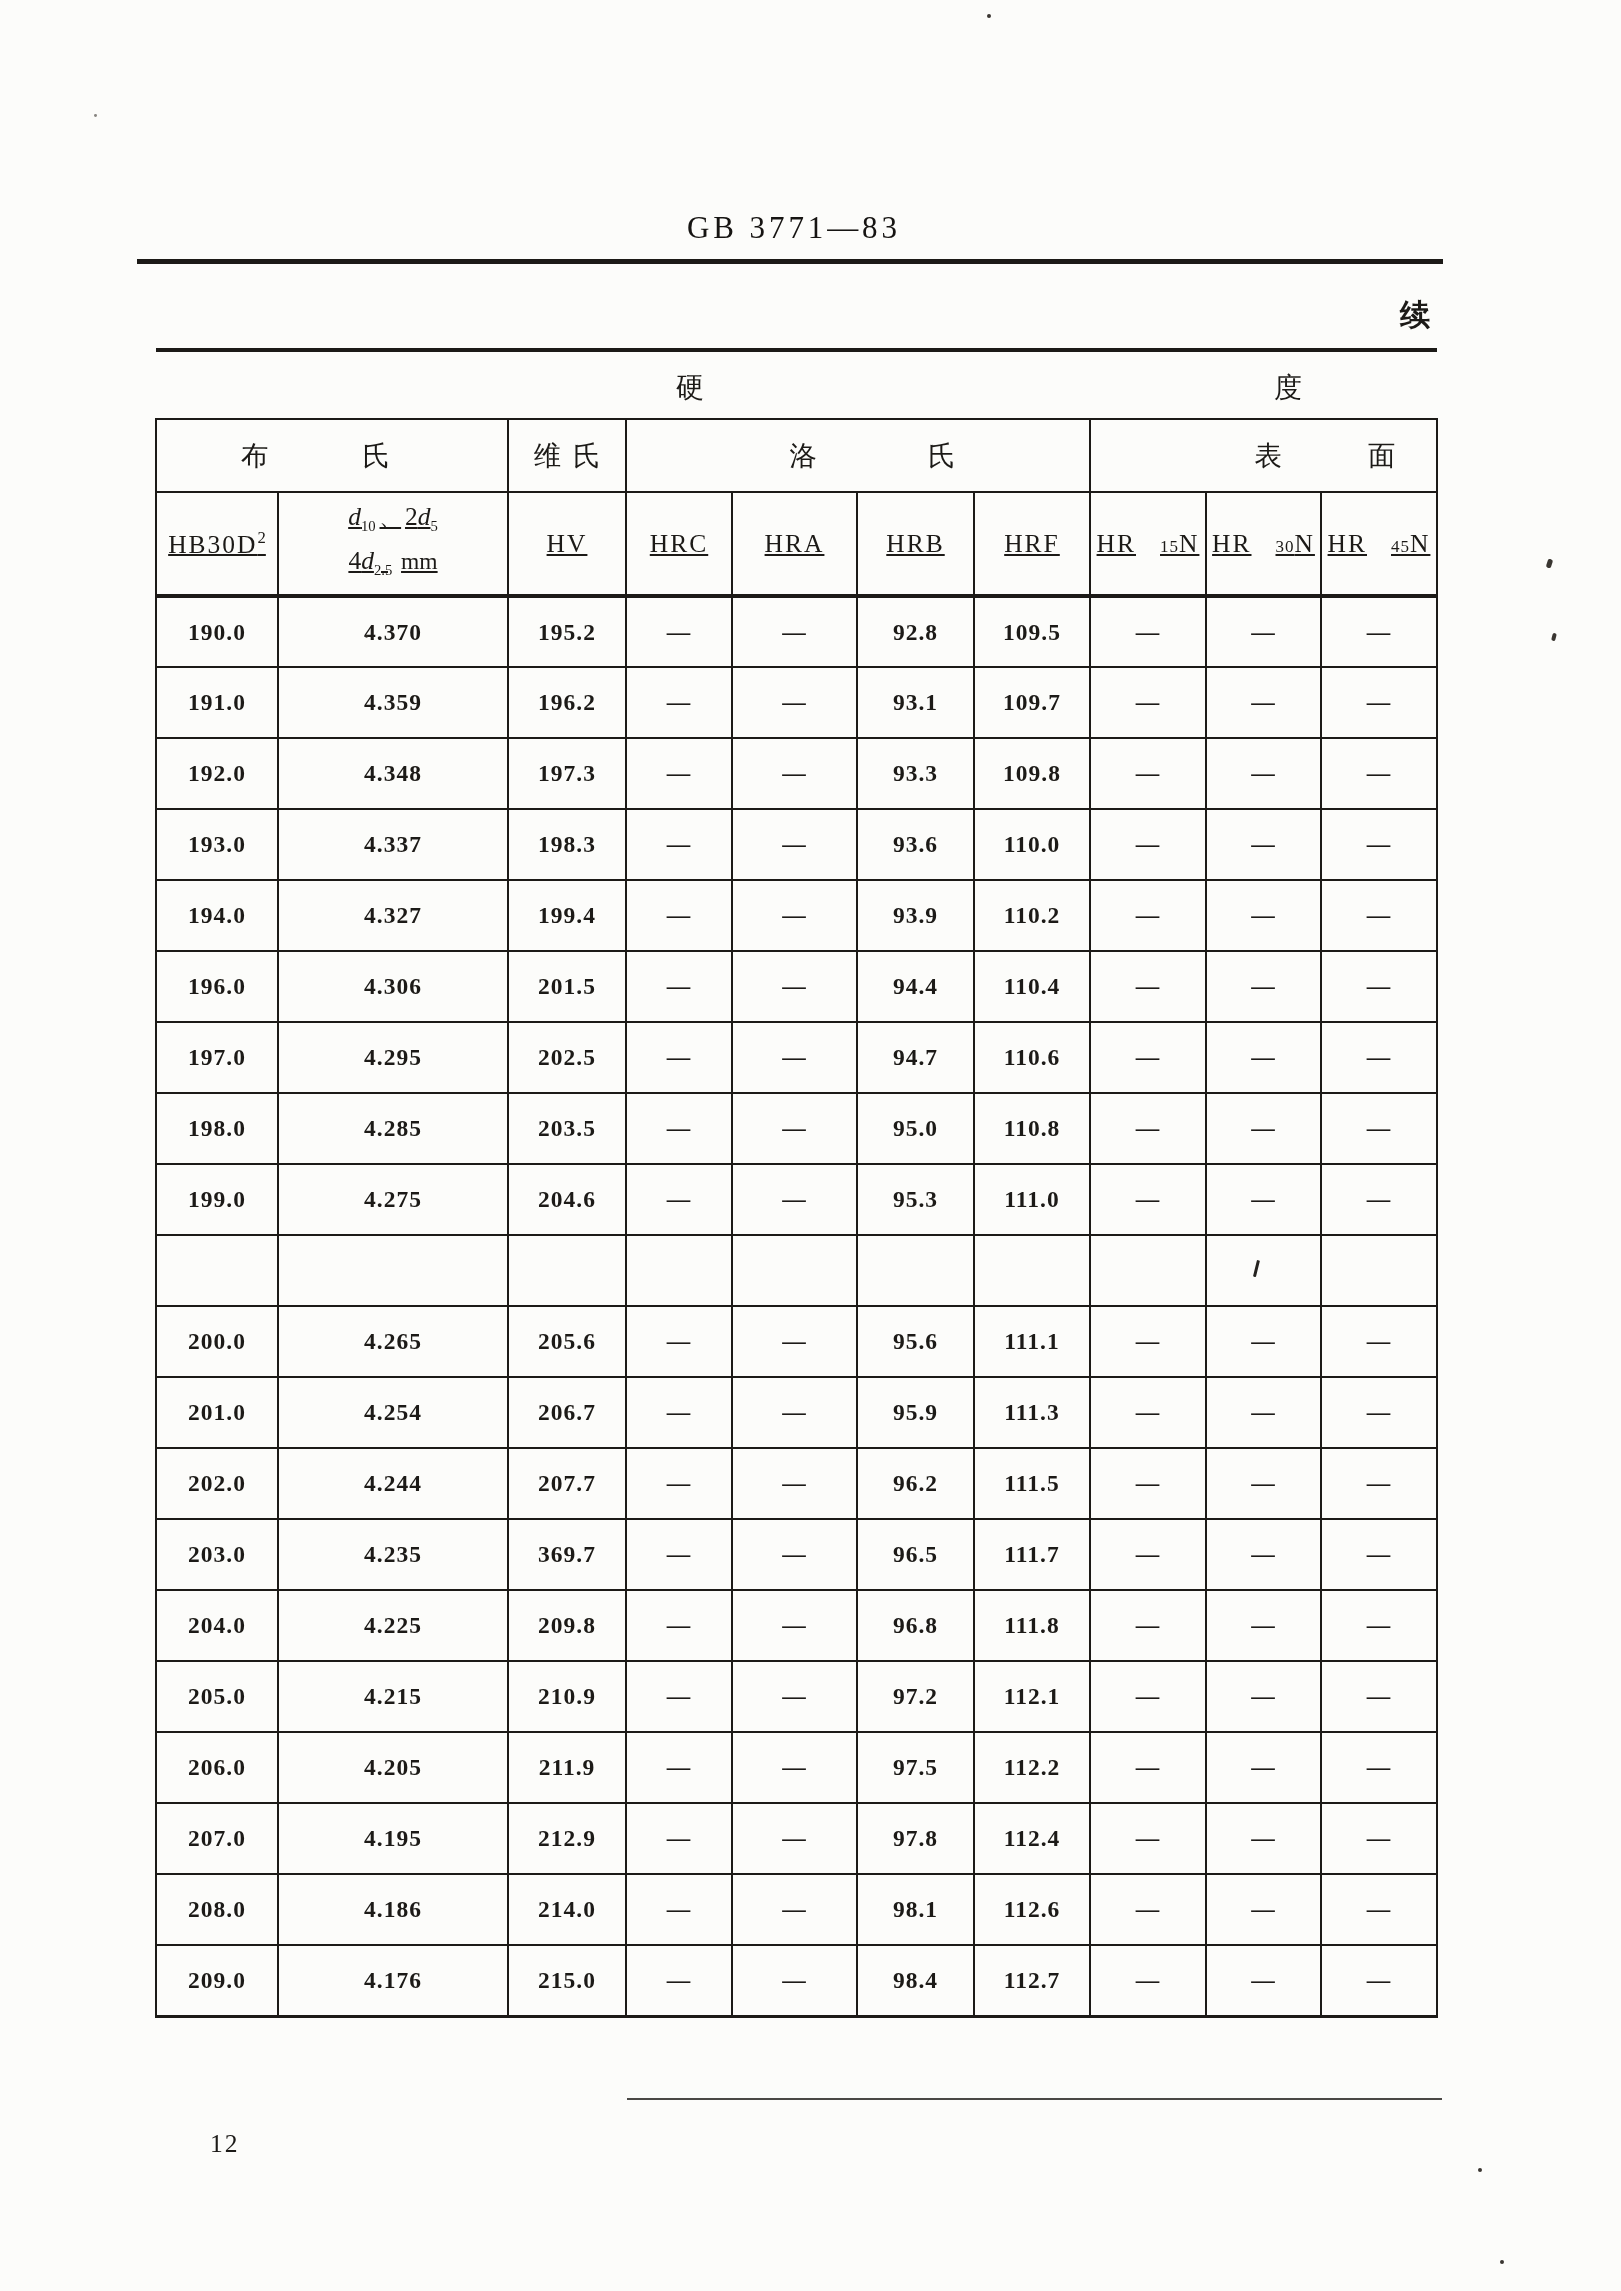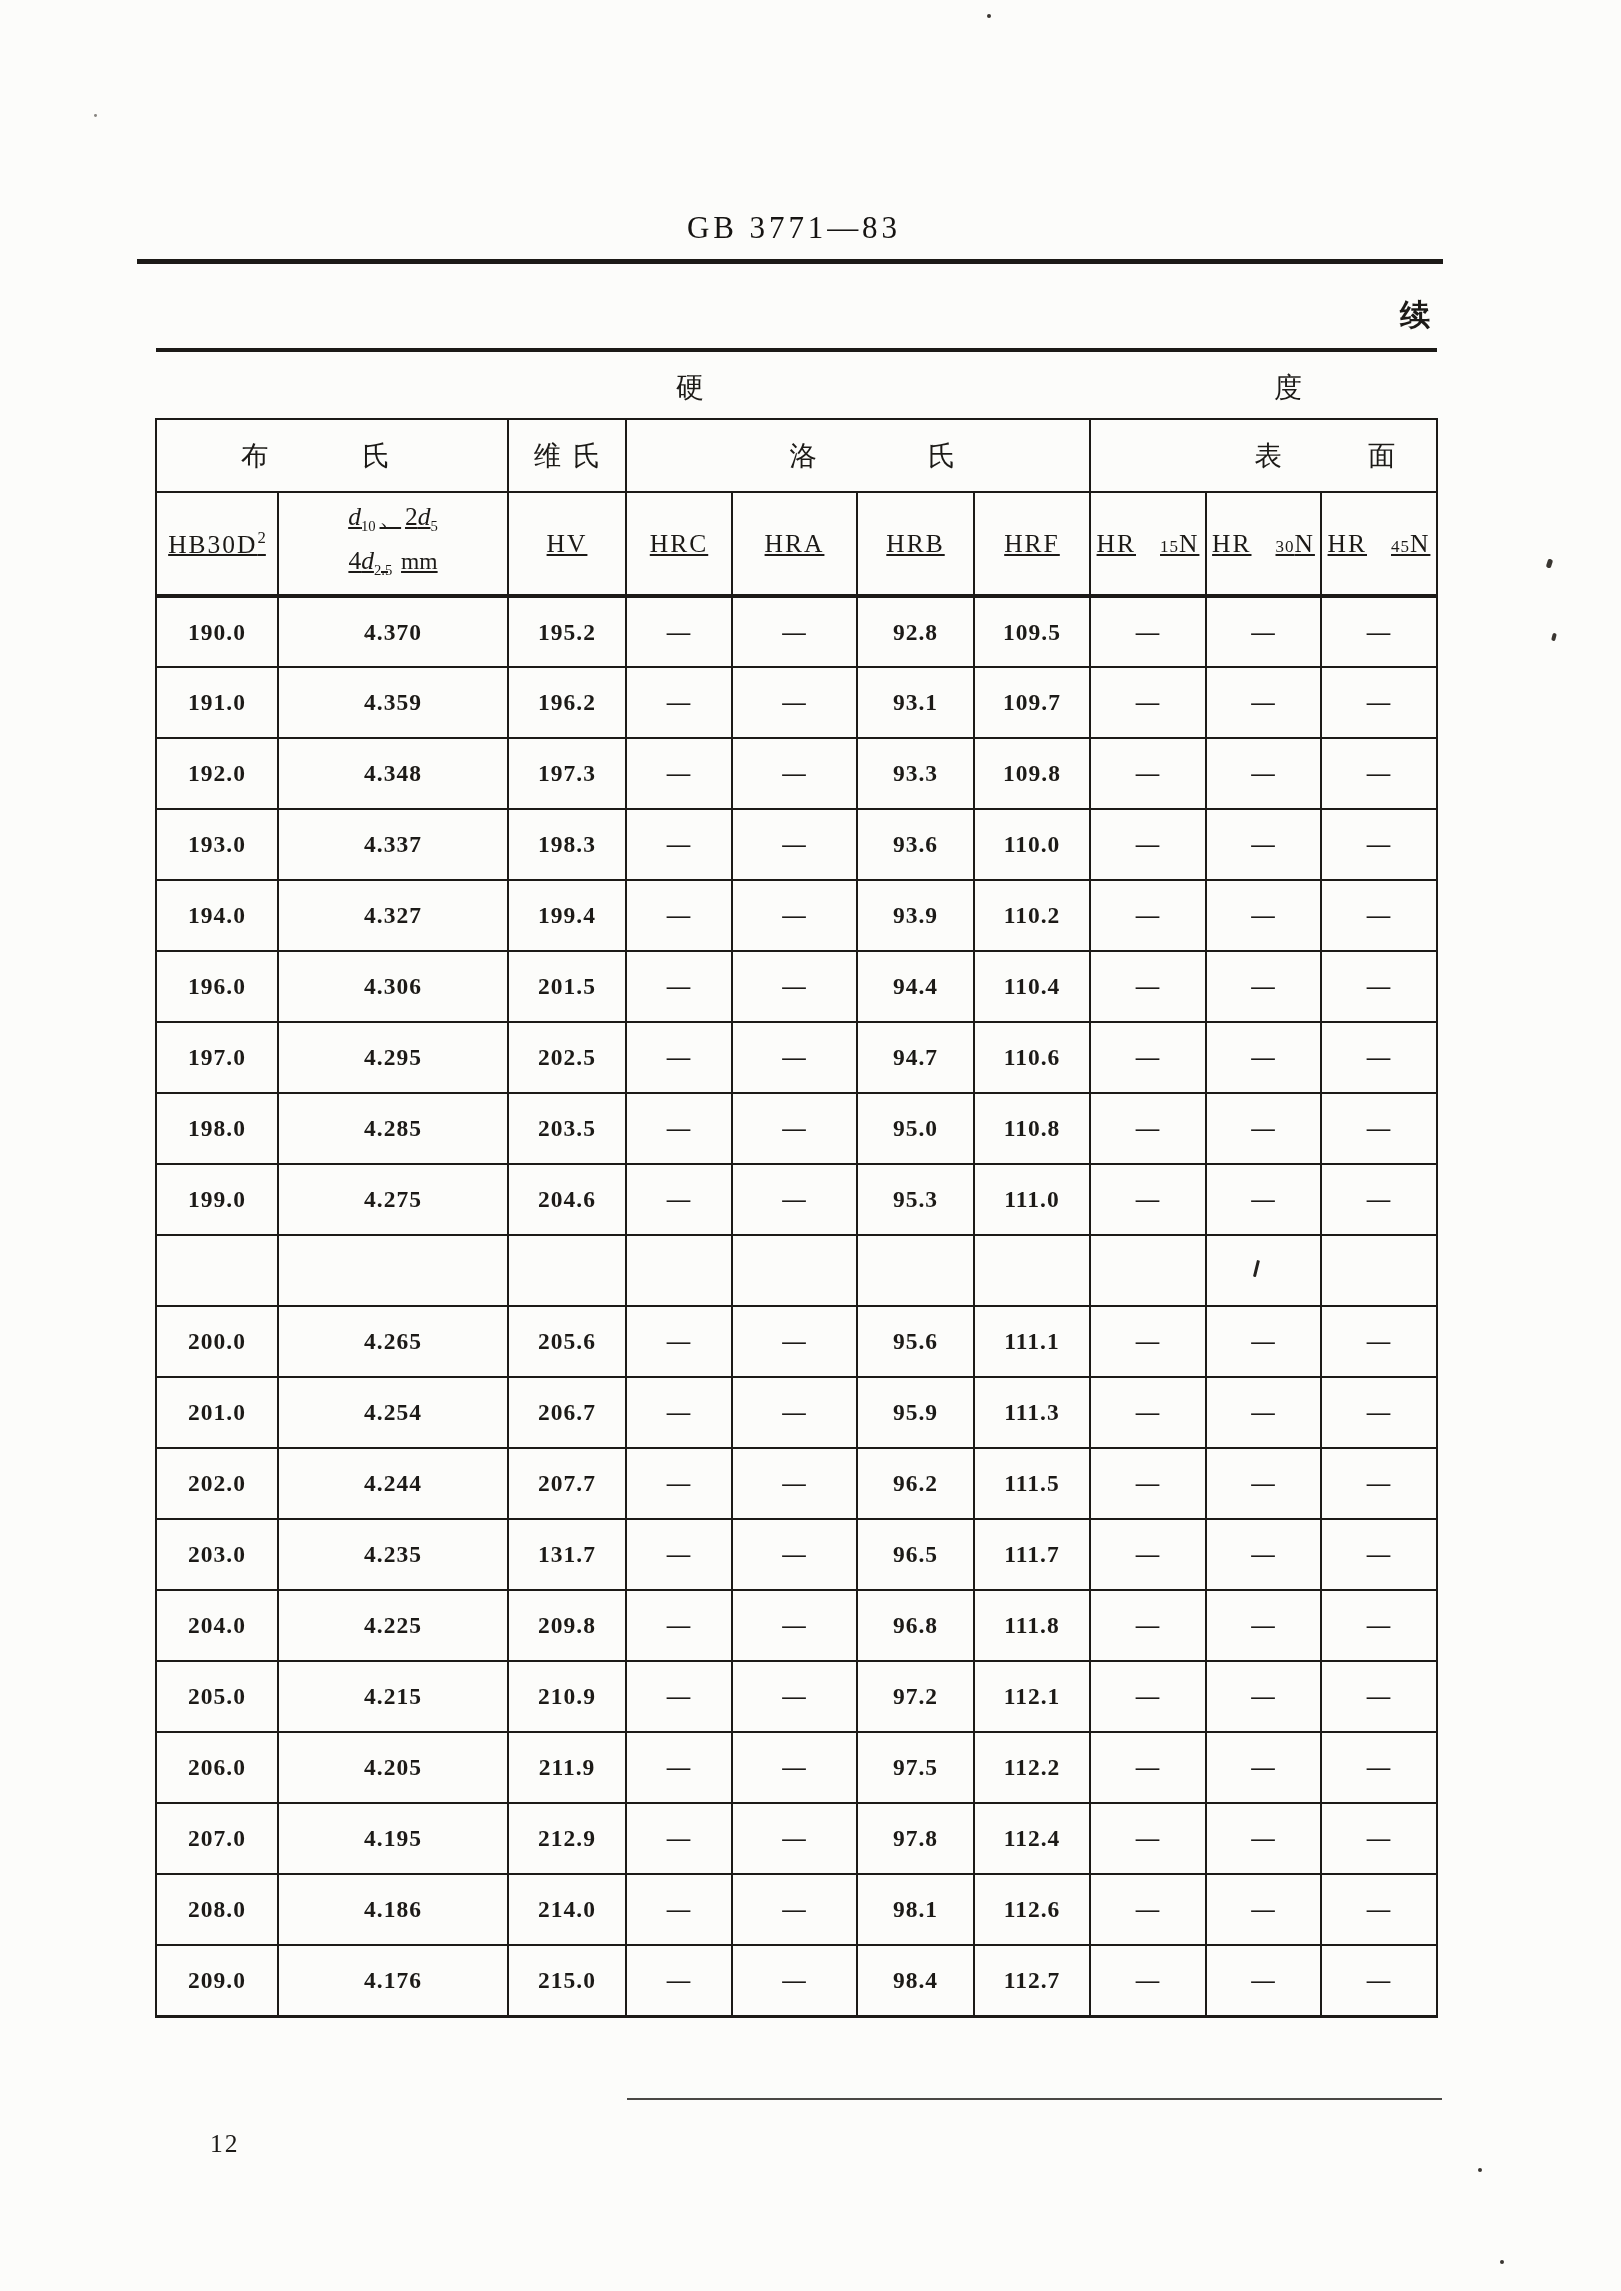--- a/index.html
+++ b/index.html
@@ -328,21 +328,21 @@
           <td>—</td>
           <td>96.2</td>
           <td>111.5</td>
           <td>—</td>
           <td>—</td>
           <td>—</td>
         </tr>
         <tr>
           <td>203.0</td>
           <td>4.235</td>
-          <td>131.7</td>
+          <td>369.7</td>
           <td>—</td>
           <td>—</td>
           <td>96.5</td>
           <td>111.7</td>
           <td>—</td>
           <td>—</td>
           <td>—</td>
         </tr>
         <tr>
           <td>204.0</td>

